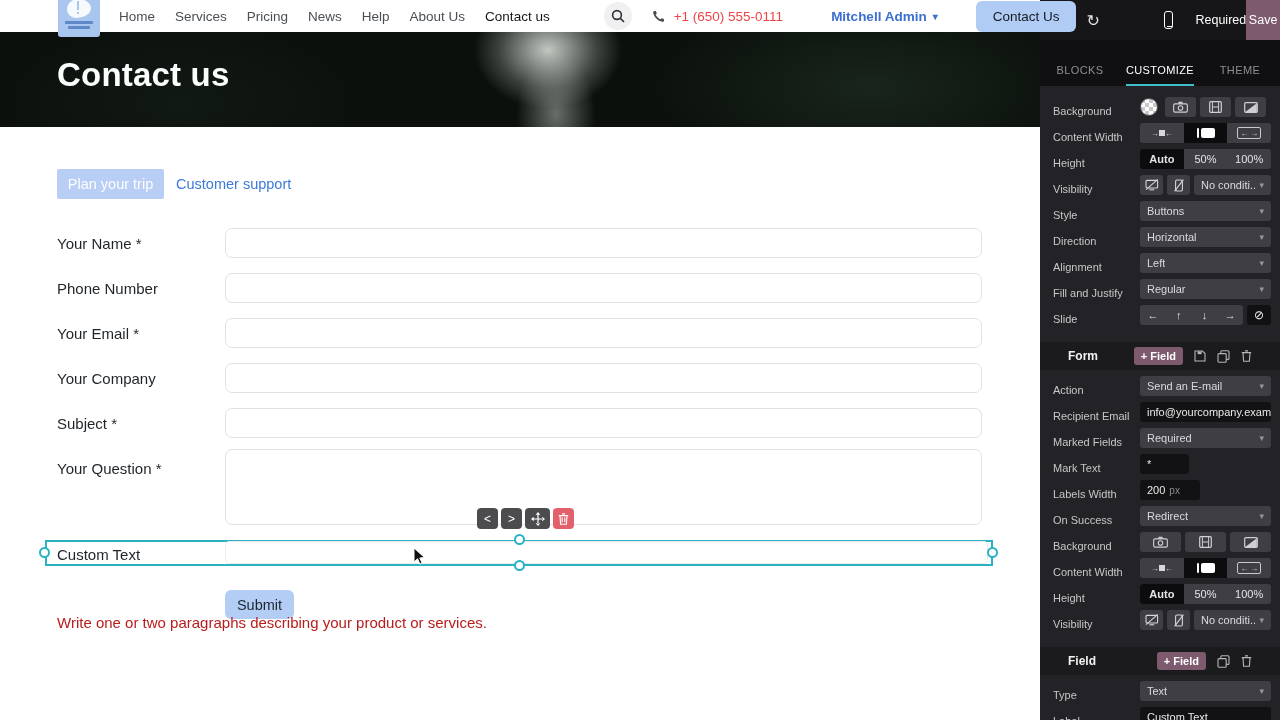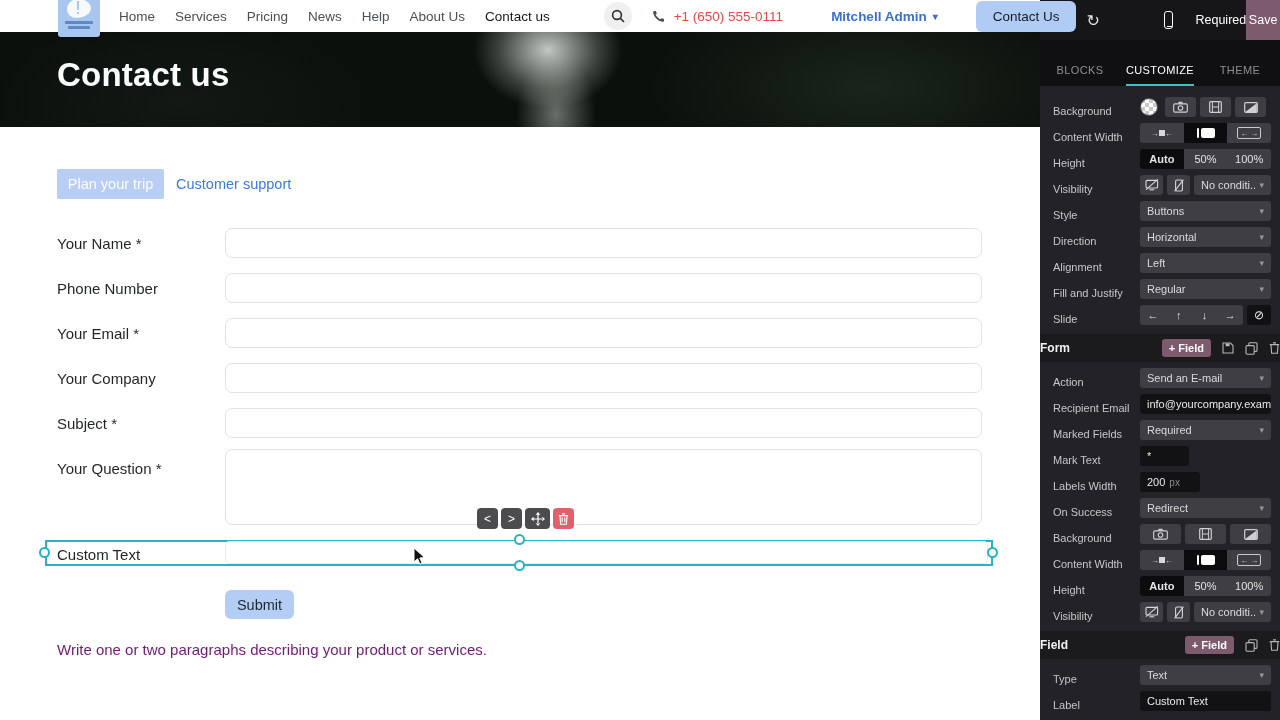--- a/index.html
+++ b/index.html
@@ -55,21 +55,21 @@
   .hdl { position:absolute; width:11px; height:11px; border:2px solid #29b2c4; background:#fff; border-radius:50%; }
 
   .fltbar { position:absolute; left:477px; top:381px; display:flex; gap:3px; align-items:center; }
   .fbtn { width:21px; height:21px; background:#4c4c4e; border-radius:4px; color:#fff; font-size:12px;
           display:flex; align-items:center; justify-content:center; cursor:pointer; }
   .fbtn.move { width:25px; }
   .fbtn.del { background:#e2606b; }
 
   .submitbtn { position:absolute; left:225px; top:463px; width:69px; height:29px; background:#b3cdf4; border-radius:6px;
                color:#1d2733; font-size:14.5px; display:flex; align-items:center; justify-content:center; cursor:pointer; }
-  .paragraph { position:absolute; left:57px; top:514px; font-size:15px; color:#701a75; }
+  .paragraph { position:absolute; left:57px; top:487px; font-size:15px; color:#b91c1c; }
 
   .cursor { position:absolute; left:413px; top:420px; z-index:9; }
 
   
   .sidebar { position:absolute; left:1040px; top:0; width:240px; height:720px; background:#232327; overflow:hidden; }
   .tbar { height:40px; background:#161619; display:flex; align-items:center; }
   .histico { font-size:16px; color:#e4e4e6; cursor:pointer; }
   .u1 { margin-left:14px; } .u2 { margin-left:19px; }
   .mobileico { margin-left:64px; width:12px; height:18px; border:1.5px solid #fff; border-radius:3px; position:relative; cursor:pointer; }
   .mobileico:after { content:""; position:absolute; left:2px; bottom:1px; width:5px; height:1.5px; background:#fff; }
@@ -99,21 +99,21 @@
   .ibtn.dark { background:#111114; width:24px; color:#eee; font-size:12px; }
   .swatch { width:18px; height:18px; border-radius:50%; flex:none; cursor:pointer;
             background:repeating-conic-gradient(#fff 0 25%, #c8c8c8 0 50%); background-size:8px 8px; border:1px solid #55555a; }
   .tinp { height:20px; background:#121214; border-radius:3px; color:#e8e8e8; font-size:11px; display:flex; align-items:center;
           padding:0 7px; white-space:nowrap; overflow:hidden; }
   .tinp.grow { flex:1; }
   .tinp.half { width:49px; flex:none; }
   .unit { color:#8b8b8e; font-size:10px; margin-left:4px; }
   .slidegrp { flex:1; display:flex; background:#3e3e44; border-radius:3px; height:20px; }
   .slidegrp span { flex:1; display:flex; align-items:center; justify-content:center; color:#e0e0e2; font-size:11px; cursor:pointer; }
-  .phead { height:28px; background:#1b1b1e; display:flex; align-items:center; padding:0 0; margin-top:9px; }
+  .phead { height:28px; background:#1b1b1e; display:flex; align-items:center; padding:0 28px; margin-top:17px; }
   .phead .ptitle { font-size:12px; font-weight:700; color:#f2f2f3; }
   .addf { margin-left:auto; background:#7d5a6e; color:#fff; font-size:11px; font-weight:700; border-radius:3px; padding:3px 7px; cursor:pointer; }
   .hico { margin-left:11px; display:flex; cursor:pointer; }
   
   .cwsq { width:6px; height:6px; background:#d8d8da; display:inline-block; }
   .cwar { font-size:8px; color:#d8d8da; }
   .cwbar { width:2px; height:10px; background:#fff; border-radius:1px; margin-right:2px; }
   .cwrect { width:14px; height:10px; background:#fff; border-radius:2px; }
   .cwbox { display:flex; align-items:center; gap:2px; border:1px solid #c9c9cc; border-radius:2px; padding:0 2px; height:12px; }
 </style>

